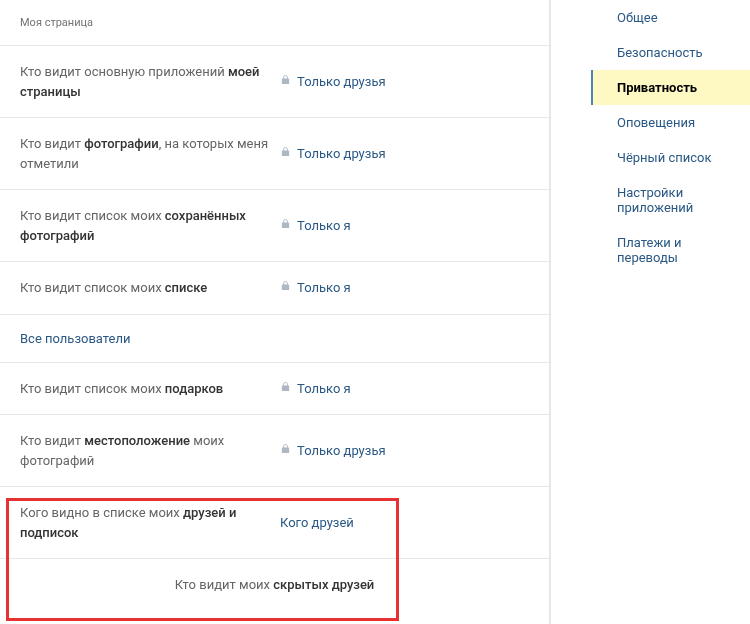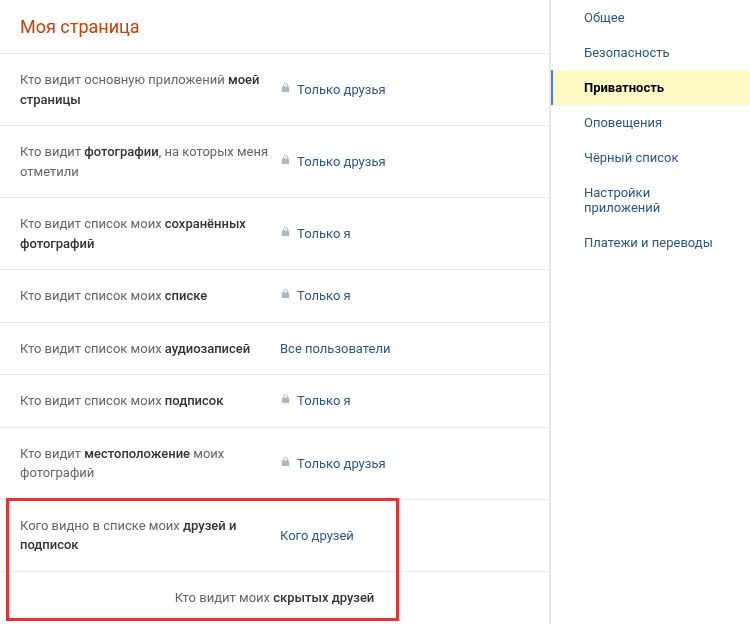--- a/index.html
+++ b/index.html
@@ -27,22 +27,22 @@
       position: relative;
     }
     .sidebar {
       flex: 1;
       background: #fff;
       border-left: 1px solid #e7e8ec;
     }
     .main-header {
       padding: 16px 20px;
       border-bottom: 1px solid #e7e8ec;
-      font-size: 18px;
-      color: #c2410c;
+      font-size: 11px;
+      color: #737373;
       font-weight: 400;
     }
     .setting-row {
       display: flex;
       align-items: center;
       padding: 16px 20px 16px 20px;
       border-bottom: 1px solid #e7e8ec;
     }
     .setting-row:last-child {
       border-bottom: none;
@@ -71,25 +71,26 @@
       margin-right: 6px;
       color: #aeb7c2;
     }
     .lock-icon svg {
       width: 11px;
       height: 11px;
       fill: currentColor;
     }
     .sidebar-item {
       display: block;
-      padding: 10px 31px;
+      padding: 10px 24px;
       color: #2a5885;
       font-size: 13px;
       cursor: pointer;
       border-left: 2px solid transparent;
+      margin-left: 40px;
     }
     .sidebar-item.active {
       background: #fef9c3;
       font-weight: 700;
       color: #000;
       border-left: 2px solid #5181b8;
     }
     .highlight-box {
       position: absolute;
       border: 3px solid #e63232;
@@ -145,27 +146,26 @@
           <div class="setting-value">
             <span class="lock-icon">
               <svg viewBox="0 0 24 24">
                 <path d="M12 2C9.24 2 7 4.24 7 7v3H6c-1.1 0-2 .9-2 2v8c0 1.1.9 2 2 2h12c1.1 0 2-.9 2-2v-8c0-1.1-.9-2-2-2h-1V7c0-2.76-2.24-5-5-5zm0 2c1.66 0 3 1.34 3 3v3H9V7c0-1.66 1.34-3 3-3z"></path>
               </svg>
             </span>
             <span>Только я</span>
           </div>
         </div>
         <div class="setting-row">
-          <div class="setting-label"><span>Кто видит список моих </span><strong>аудиозаписей</strong><span></span></div>
           <div class="setting-value">
             <span>Все пользователи</span>
           </div>
         </div>
         <div class="setting-row">
-          <div class="setting-label"><span>Кто видит список моих </span><strong>подписок</strong><span></span></div>
+          <div class="setting-label"><span>Кто видит список моих </span><strong>подарков</strong><span></span></div>
           <div class="setting-value">
             <span class="lock-icon">
               <svg viewBox="0 0 24 24">
                 <path d="M12 2C9.24 2 7 4.24 7 7v3H6c-1.1 0-2 .9-2 2v8c0 1.1.9 2 2 2h12c1.1 0 2-.9 2-2v-8c0-1.1-.9-2-2-2h-1V7c0-2.76-2.24-5-5-5zm0 2c1.66 0 3 1.34 3 3v3H9V7c0-1.66 1.34-3 3-3z"></path>
               </svg>
             </span>
             <span>Только я</span>
           </div>
         </div>
         <div class="setting-row">

